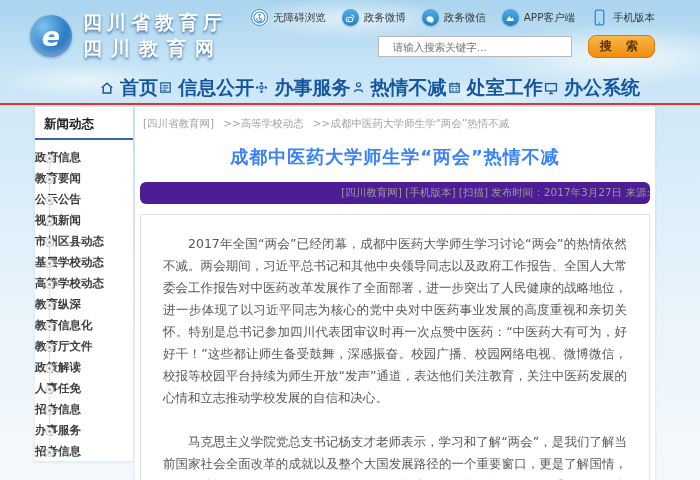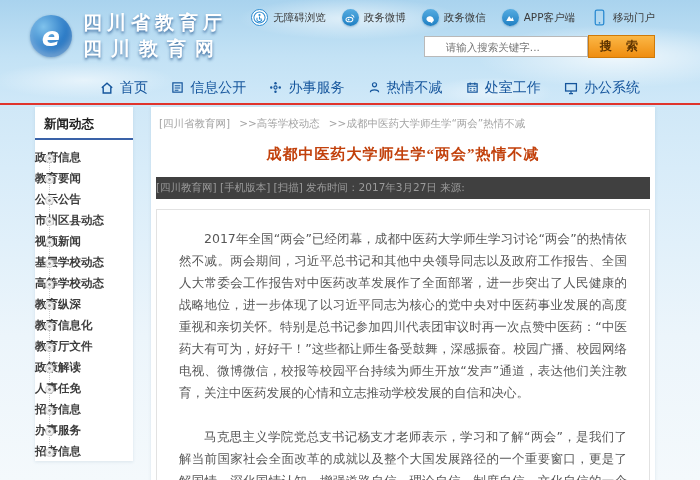--- a/index.html
+++ b/index.html
@@ -38,56 +38,56 @@
   .logo-text .l2 { letter-spacing:9px; }
 
   .top-right { margin-left:auto; display:flex; flex-direction:column; align-items:flex-end; padding:9px 45px 0 0; }
   .quick-links { display:flex; gap:16px; align-items:center; }
   .quick-link { display:flex; gap:5px; align-items:center; font-size:10.5px; color:#3a3a3a; cursor:pointer; white-space:nowrap; }
   .ql-icon { width:17px; height:17px; border-radius:50%; display:flex; align-items:center; justify-content:center; flex:0 0 auto; }
   .ql-icon.ring  { background:#fff; border:1.4px solid #2a8ad0; color:#2a8ad0; }
   .ql-icon.solid { background:linear-gradient(#55ace1,#1f7fc3); color:#fff; box-shadow:0 1px 2px rgba(30,90,140,.35); }
   .ql-icon.plain { background:transparent; color:#2a8ad0; border-radius:2px; }
   .search-row { margin-top:9px; display:flex; align-items:center; }
-  .search-input { width:164px; height:21px; border:1px solid #b9b9b9; background:#fff;
-    font-size:10.5px; color:#777; padding:0 21px; outline:none; font-family:inherit; }
-  .search-button { height:23px; margin-left:0; padding:0 11px;
-    background:linear-gradient(#fbb746,#ef8d10); border:1px solid #cf7a09; border-radius:0;
+  .search-input { width:194px; height:21px; border:1px solid #b9b9b9; background:#fff;
+    font-size:10.5px; color:#777; padding:0 14px; outline:none; font-family:inherit; }
+  .search-button { height:23px; margin-left:16px; padding:0 11px;
+    background:linear-gradient(#fbb746,#ef8d10); border:1px solid #cf7a09; border-radius:8px;
     color:#5d3300; font-weight:bold; font-size:12px; letter-spacing:5px; cursor:pointer; font-family:inherit; }
 
   .main-nav { position:relative; z-index:1; height:31px; display:flex; align-items:center;
     justify-content:space-between; padding:0 60px 0 100px; }
-  .nav-item { display:flex; align-items:center; gap:6px; color:#15559c; font-weight:normal;
-    font-size:14px; cursor:pointer; white-space:nowrap; }
+  .nav-item { display:flex; align-items:center; gap:6px; color:#15559c; font-weight:bold;
+    font-size:19px; cursor:pointer; white-space:nowrap; }
   .nav-item svg { display:block; }
 
   
-  .content-row { display:flex; gap:18px; height:373px; padding:2px 45px 0 35px; }
+  .content-row { display:flex; gap:2px; height:373px; padding:2px 45px 0 35px; }
 
   .sidebar { width:98px; flex:0 0 auto; background:#fff; height:354px;
     box-shadow:0 1px 3px rgba(80,120,150,.15); }
   .sidebar-title { font-size:12.5px; font-weight:bold; color:#1e1e1e;
     padding:9px 0 5px 9px; border-bottom:2px solid #3a62a8; }
   .sidebar-list { list-style:none; position:relative; padding:7px 0 0; }
   .sidebar-list::before { content:""; position:absolute; left:14px; top:14px; bottom:10px;
     border-left:1px dotted #c9c9c9; }
   .sidebar-item { position:relative; line-height:21px;
     font-size:11.5px; font-weight:600; color:#3c3c3c; cursor:pointer; white-space:nowrap; }
   .sidebar-item::before { content:""; position:absolute; left:10px; top:7px;
     width:7px; height:7px; border-radius:50%; border:1px solid #d2d2d2;
     background:radial-gradient(circle,#9a9a9a 1px,#f2f2f2 1.6px); }
 
   .main-panel { flex:1; background:#fff; height:463px; overflow:hidden;
     padding:4px 0 0; box-shadow:0 1px 3px rgba(80,120,150,.15); }
   .breadcrumb { font-size:10.5px; color:#a3a3a3; padding:6px 8px 2px; }
   .breadcrumb span { margin-right:9px; }
-  .article-title { font-size:15px; font-weight:bold; color:#c2410c; text-align:center;
-    margin:12px 10px 13px; letter-spacing:1px;font-family:Liberation Serif, serif; }
-  .article-meta { margin:0 5px; background:#404040; color:#9a9a9a; font-size:10.5px;
-    text-align:left; padding:4px 0; }
+  .article-title { font-size:18px; font-weight:bold; color:#3b82f6; text-align:center;
+    margin:12px 10px 13px; letter-spacing:1px; }
+  .article-meta { margin:0 5px; background:#4c1d95; color:#9a9a9a; font-size:10.5px;
+    text-align:right; padding:4px 0;border-radius:6px; }
   .article-body { margin:10px 5px 0; border:1px solid #e2e2e2; padding:18px 22px 0;
     font-size:12.5px; color:#575757; line-height:22px; height:290px; }
   .article-body p { text-indent:2em; margin-bottom:22px; text-align:justify; }
 </style>
 </head>
 <body>
 
 <div class="page">
 
   <header class="site-header">
@@ -139,21 +139,21 @@
               </span>
               <span>APP客户端</span>
             </div>
             <div class="quick-link">
               <span class="ql-icon plain">
                 <svg width="11" height="17" viewBox="0 0 10 16">
                   <rect x="1" y="1" width="8" height="14" rx="1.6" fill="none" stroke="currentColor" stroke-width="1.2"></rect>
                   <circle cx="5" cy="13" r=".8" fill="currentColor"></circle>
                 </svg>
               </span>
-              <span>移动门户</span>
+              <span>手机版本</span>
             </div>
           </div>
         <div class="search-row">
           <input class="search-input" placeholder="请输入搜索关键字..." style="">
           <button class="search-button">搜 索</button>
         </div>
       </div>
     </div>
     <nav class="main-nav" id="main-nav">
         <div class="nav-item">
@@ -216,22 +216,22 @@
       </nav>
   </header>
 
   <div class="content-row">
     <aside class="sidebar">
       <div class="sidebar-title">新闻动态</div>
       <ul class="sidebar-list" id="sidebar-list">
           <li class="sidebar-item">政府信息</li>
           <li class="sidebar-item">教育要闻</li>
           <li class="sidebar-item">公示公告</li>
+          <li class="sidebar-item">视频新闻</li>
           <li class="sidebar-item">市州区县动态</li>
-          <li class="sidebar-item">视频新闻</li>
           <li class="sidebar-item">基层学校动态</li>
           <li class="sidebar-item">高等学校动态</li>
           <li class="sidebar-item">教育纵深</li>
           <li class="sidebar-item">教育信息化</li>
           <li class="sidebar-item">教育厅文件</li>
           <li class="sidebar-item">政策解读</li>
           <li class="sidebar-item">人事任免</li>
           <li class="sidebar-item">招考信息</li>
           <li class="sidebar-item">办事服务</li>
           <li class="sidebar-item">招考信息</li>

